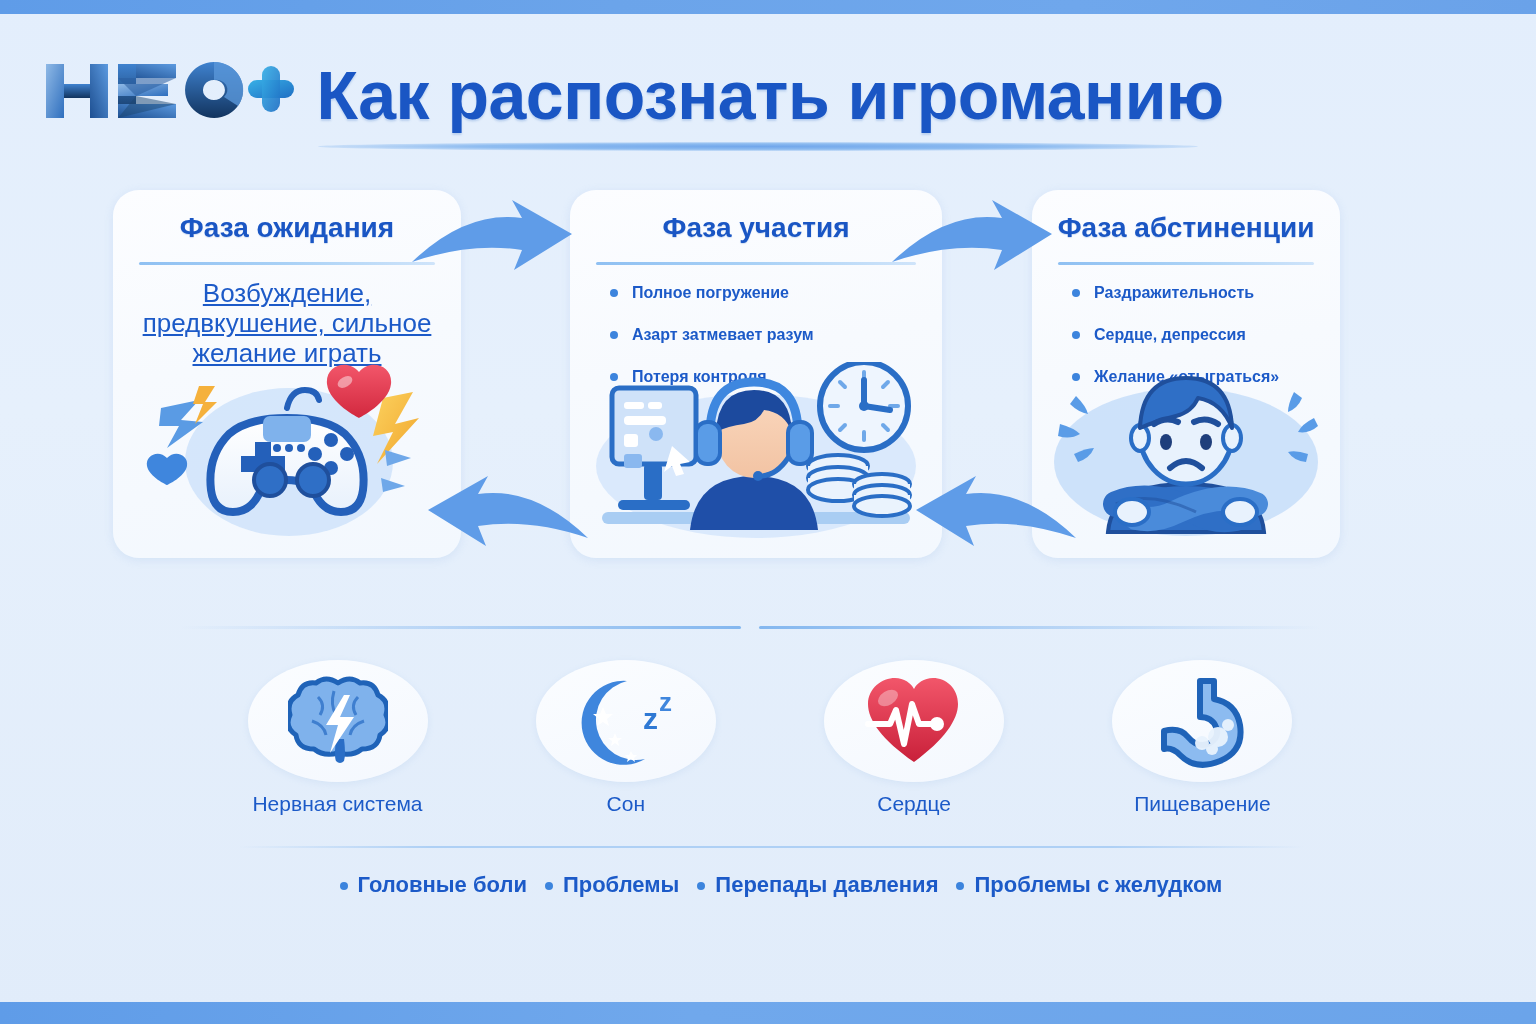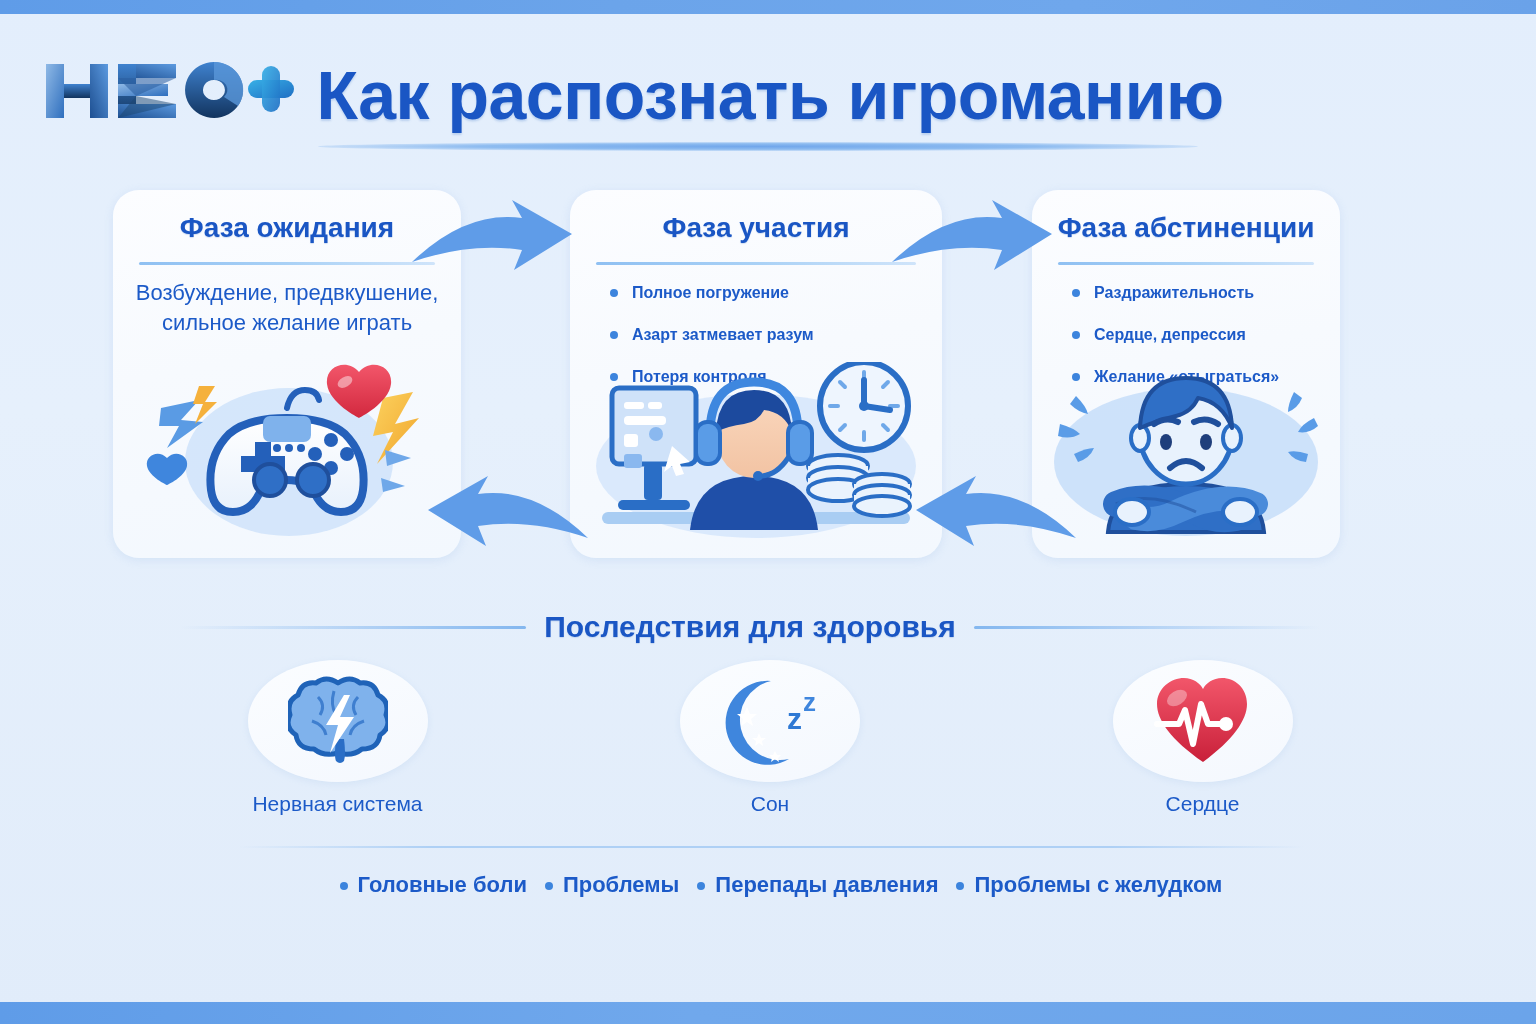--- a/index.html
+++ b/index.html
@@ -52,22 +52,23 @@
     font-size:28px;font-weight:bold;color:#1a56c4;
     text-shadow:0 1px 1px rgba(150,180,225,.4);
     white-space:nowrap;
   }
   .card-rule{
     position:absolute;left:26px;right:26px;top:72px;height:3px;border-radius:2px;
     background:linear-gradient(90deg,#8fc0f2,#a9d1f6 50%,#cfe4fa);
   }
   .card-body{position:absolute;left:18px;right:18px;top:88px;}
   .para{
-    text-align:center;font-size:22px;line-height:30px;color:#1c5ac8;
+    text-align:center;font-size:26px;line-height:30px;color:#1c5ac8;
     padding:0 4px;
+    text-decoration:underline;
   }
   .bullets{list-style:none;margin:0;padding:0 0 0 18px;}
   .bullets li{
     position:relative;font-size:16px;line-height:29px;color:#1c5ac8;
     padding:0 0 13px 26px;font-weight:600;white-space:nowrap;
   }
   .bullets li::before{
     content:"";position:absolute;left:4px;top:11px;width:8px;height:8px;
     border-radius:50%;background:#3c84dd;
   }
@@ -380,21 +381,20 @@
   <div class="arrow arr-bot2">
     <svg width="180" height="80" viewBox="0 0 180 80">
       <g transform="translate(180,0) scale(-1,1)">
         <path d="M4,66 q54,-52 110,-44 l-10,-18 l60,34 l-58,36 l8,-20 q-52,-8 -110,12 Z" fill="#5f9ce8"></path>
       </g>
     </svg>
   </div>
 
   <div class="section-head">
     <div class="sec-line l"></div>
-    <div class="sec-title">Последствия для здоровья</div>
     <div class="sec-line r"></div>
   </div>
 
   <div class="health-row">
 
     <div class="health-item">
       <div class="health-ico">
         <svg width="100" height="96" viewBox="0 0 100 96">
           <path d="M50,10 q-12,-8 -22,0 q-14,-2 -18,12 q-12,6 -8,20 q-6,12 6,20 q2,14 18,14 q10,8 24,4 q14,4 24,-4 q16,0 18,-14 q12,-8 6,-20 q4,-14 -8,-20 q-4,-14 -18,-12 q-10,-8 -22,0 Z" fill="#7fb2ec" stroke="#1f63b8" stroke-width="5" stroke-linejoin="round"></path>
           <g fill="none" stroke="#2a6ec6" stroke-width="3" opacity=".75">
@@ -438,20 +438,34 @@
           </defs>
           <path d="M52,88 C20,66 6,46 6,30 C6,14 20,4 33,4 c9,0 16,5 19,11 c3,-6 10,-11 19,-11 c13,0 25,10 25,26 c0,16 -14,36 -44,58 Z" fill="url(#hg2)"></path>
           <ellipse cx="26" cy="24" rx="11" ry="7" fill="#ffffff" opacity=".35" transform="rotate(-32 26 24)"></ellipse>
           <path d="M6,50 h22 l6,-14 l8,34 l8,-40 l7,20 h14" fill="none" stroke="#ffffff" stroke-width="6" stroke-linejoin="round" stroke-linecap="round"></path>
           <circle cx="75" cy="50" r="7" fill="#ffffff"></circle>
         </svg>
       </div>
       <div class="health-label">Сердце</div>
     </div>
 
+    <div class="health-item">
+      <div class="health-ico">
+        <svg width="100" height="96" viewBox="0 0 100 96">
+          <path d="M48,8 h14 v18 q22,4 26,26 q4,26 -20,36 q-24,10 -40,-6 q-8,-8 -16,-6 v-18 q16,-4 24,6 q10,12 22,6 q10,-6 6,-16 q-4,-10 -16,-10 Z" fill="#8cbbf0" stroke="#1f63b8" stroke-width="6" stroke-linejoin="round"></path>
+          <g fill="#e9f3fd" opacity=".95">
+            <circle cx="66" cy="64" r="10"></circle>
+            <circle cx="50" cy="70" r="7"></circle>
+            <circle cx="60" cy="76" r="6"></circle>
+            <circle cx="76" cy="52" r="6"></circle>
+          </g>
+        </svg>
+      </div>
+      <div class="health-label">Пищеварение</div>
+    </div>
   </div>
 
   <div class="foot-rule"></div>
 
   <div class="foot-bullets">
     <div class="fb">Головные боли</div>
     <div class="fb">Проблемы</div>
     <div class="fb">Перепады давления</div>
     <div class="fb">Проблемы с желудком</div>
   </div>

